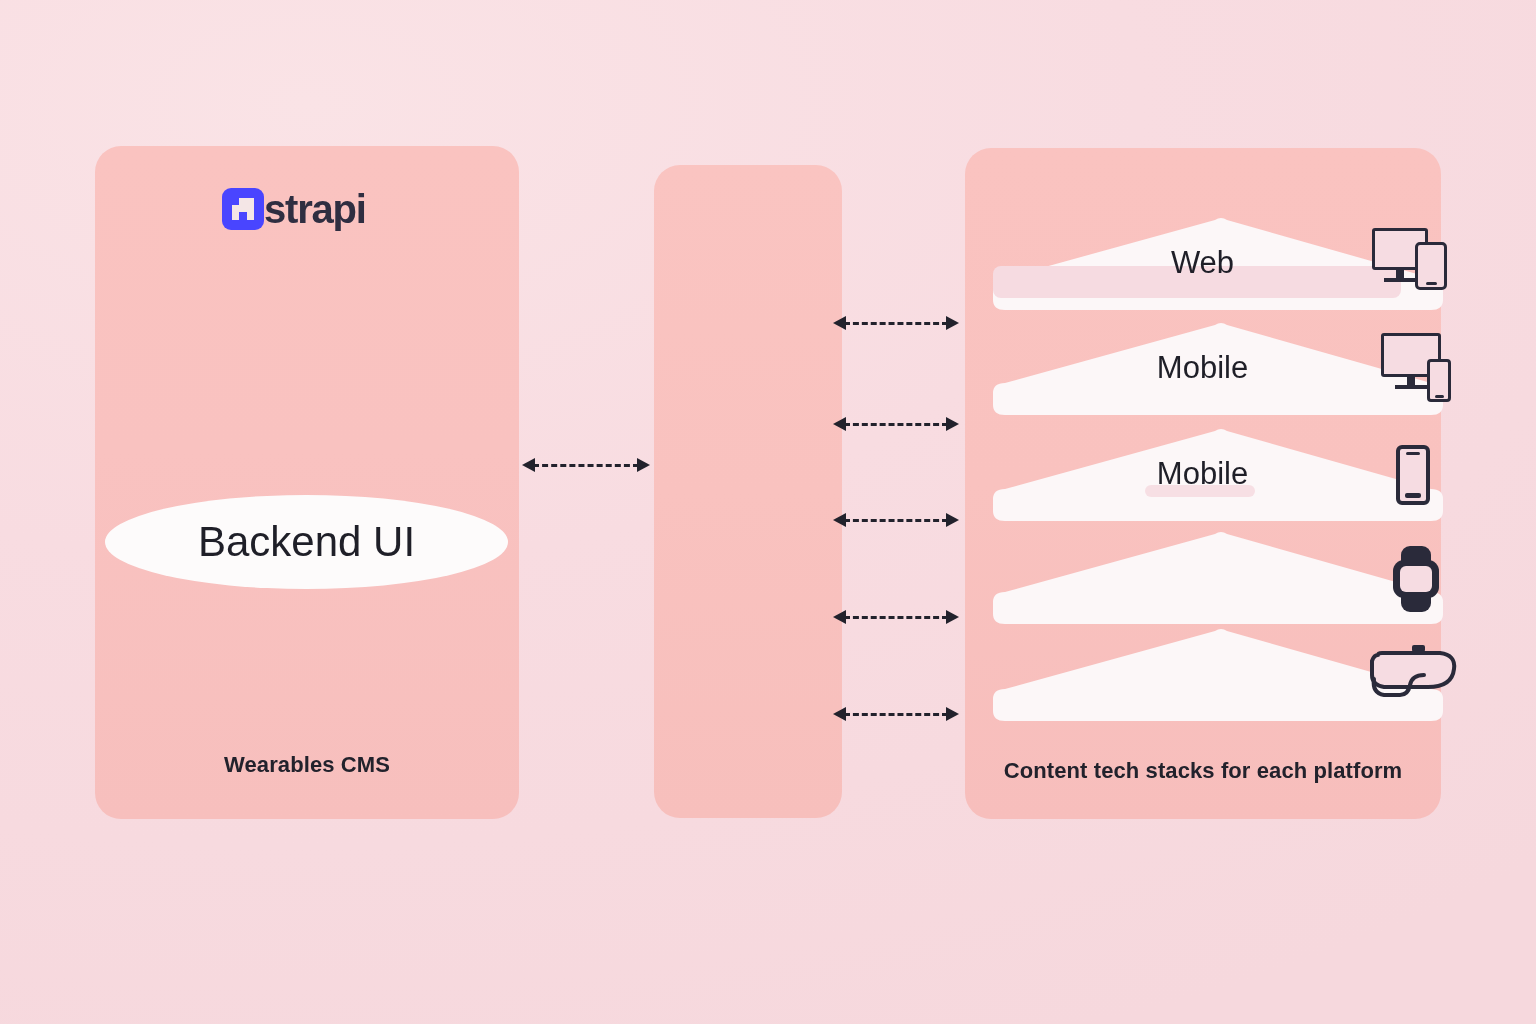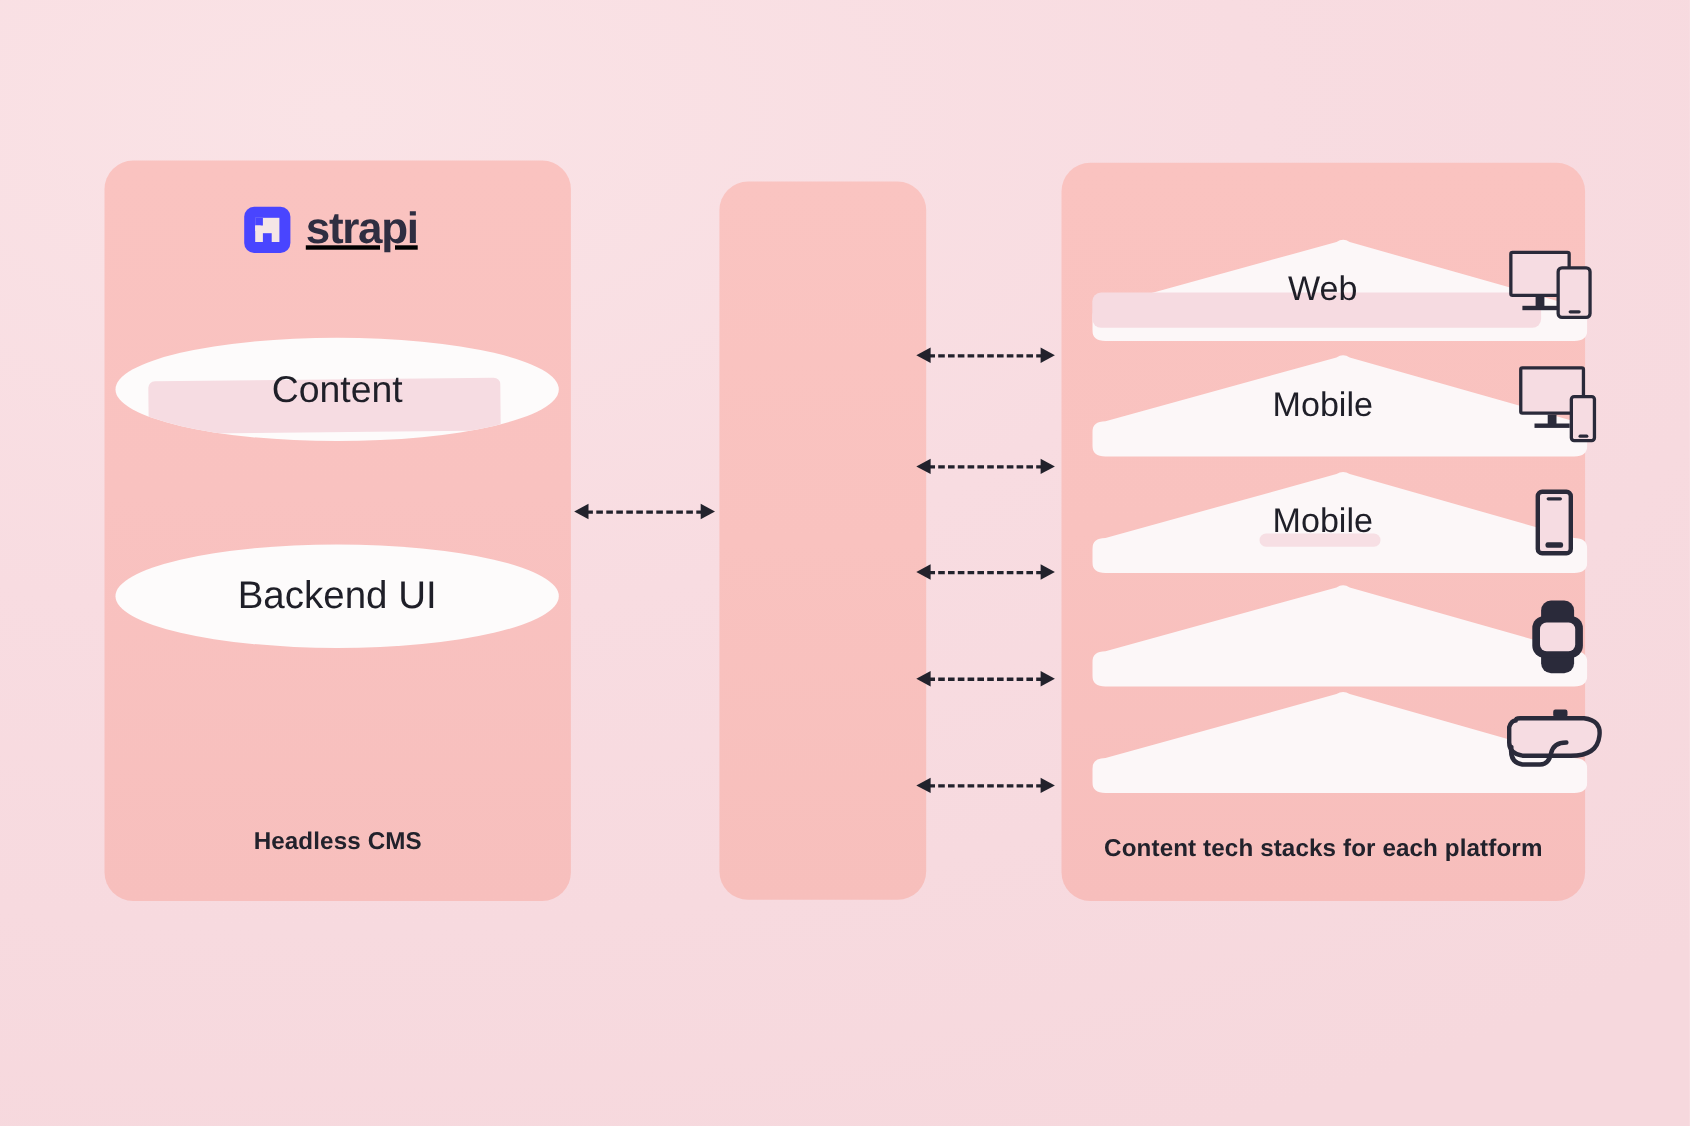--- a/index.html
+++ b/index.html
@@ -47,23 +47,21 @@
     height: 671px;
     background: linear-gradient(180deg, #fac3c0 0%, #f9c2bf 50%, #f7bebc 100%);
   }
 
   
   #strapi-logo {
     position: absolute;
     left: 222px;
     top: 188px;
     display: flex;
-    align-items: flex-start;
-    gap: 14px;
-    text-decoration: underline;
+    align-items: center;
   }
   #strapi-mark {
     width: 42px;
     height: 42px;
     border-radius: 9px;
     background: #4945ff;
     position: relative;
   }
   #strapi-mark .sq {
     position: absolute;
@@ -138,21 +136,21 @@
     top: 38px;
     width: 320px;
     height: 48px;
     transform: rotate(-0.6deg);
   }
   #ellipse-backend {
     left: 105px;
     top: 495px;
     width: 403px;
     height: 94px;
-    font-size: 35px;
+    font-size: 42px;
   }
   #ellipse-api {
     left: 665px;
     top: 440px;
     width: 157px;
     height: 52px;
     font-size: 31px;
   }
 
   
@@ -273,30 +271,26 @@
   <div id="strapi-logo">
     <div id="strapi-mark">
       <div class="sq"></div>
       <div class="notch-tl"></div>
       <div class="tick"></div>
       <div class="notch-br"></div>
     </div>
     <div id="strapi-wordmark">strapi</div>
   </div>
 
-  <div class="ellipse" id="ellipse-content">
-    <div class="brush"></div>
-    <span class="label">Content</span>
-  </div>
 
   <div class="ellipse" id="ellipse-backend">
     <span class="label">Backend UI</span>
   </div>
 
-  <div class="panel-caption" id="cms-caption">Headless CMS</div>
+  <div class="panel-caption" id="cms-caption">Wearables CMS</div>
 
   <div class="panel" id="api-panel"></div>
 
 
   <div class="panel" id="platforms-panel"></div>
 
   <div class="tent-row" style="top:214px">
     <svg class="tent-shape" viewBox="0 0 450 98" preserveAspectRatio="none">
       <path d="M0,86 L0,74 Q0,64 12,64 L222,6 Q228,2 234,6 L438,64 Q450,64 450,74 L450,86 Q450,96 438,96 L12,96 Q0,96 0,86 Z" fill="#fcf7f8"></path>
     </svg>

